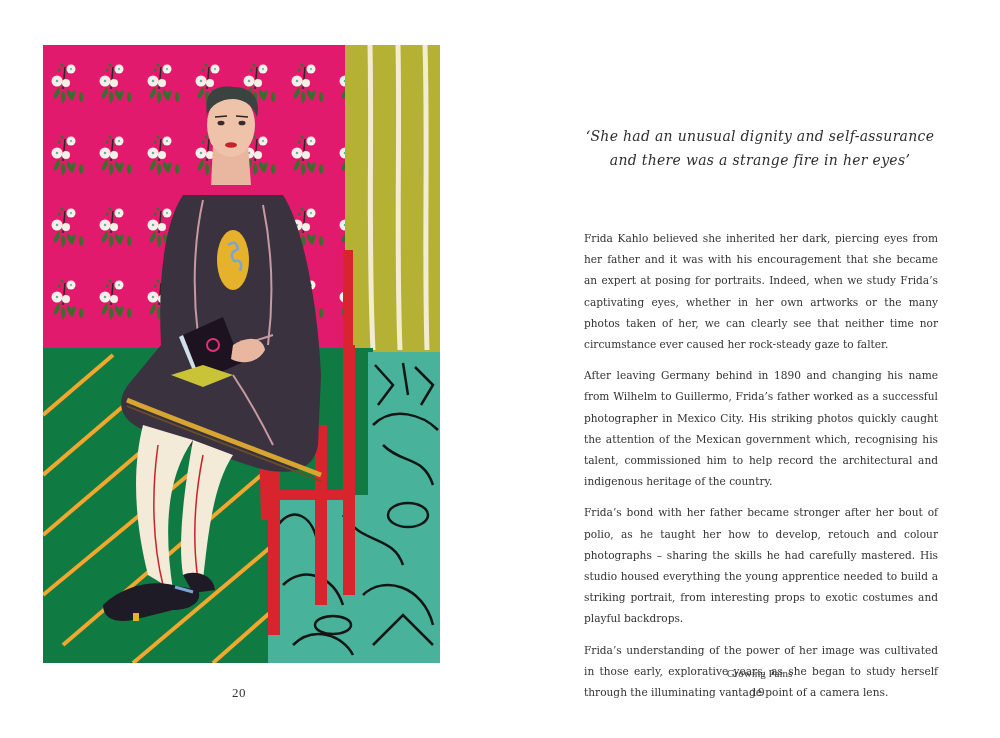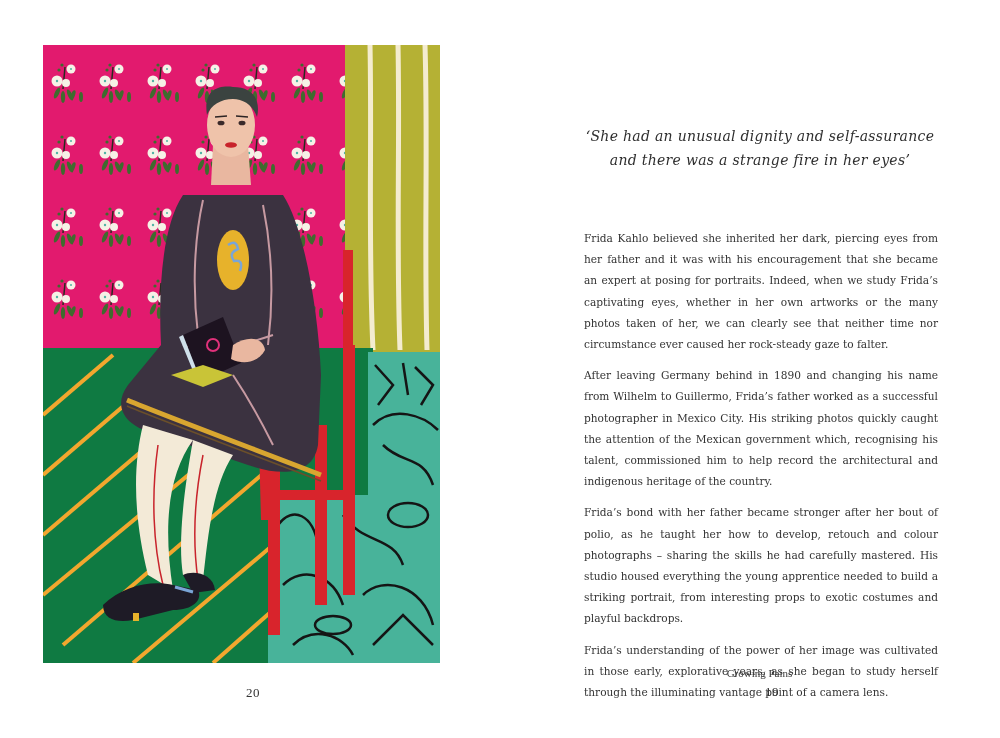--- a/index.html
+++ b/index.html
@@ -7,21 +7,21 @@
   body { position: relative; font-family: "DejaVu Serif", "Liberation Serif", serif; color: #2b2b2b; }
 
   .spread { position: absolute; inset: 0; }
   .page-left { position: absolute; left: 0; top: 0; width: 500px; height: 738px; }
   .page-right { position: absolute; left: 500px; top: 0; width: 500px; height: 738px; }
 
   
   .illustration { position: absolute; left: 43px; top: 45px; width: 397px; height: 618px; overflow: hidden; }
   .illustration svg { display: block; width: 100%; height: 100%; }
 
-  .folio { position: absolute; font-family: "Liberation Serif", serif; font-size: 13px; color: #333; letter-spacing: 0.5px; margin-left: 14px; }
+  .folio { position: absolute; font-family: "Liberation Serif", serif; font-size: 13px; color: #333; letter-spacing: 0.5px; }
   .folio-left { left: 232px; top: 685px; }
 
   
   .title { position: absolute; left: 0; width: 500px; top: 63px; text-align: center; font-family: "Liberation Serif", serif; font-size: 20px; color: #262626; letter-spacing: 0.4px; }
   .quote { position: absolute; left: 60px; width: 400px; top: 124px; text-align: center; font-family: "DejaVu Serif", serif; font-style: italic; font-size: 14px; line-height: 24px; color: #2e2e2e; letter-spacing: 0.3px; }
   .body { position: absolute; left: 84px; width: 354px; top: 185px; font-family: "DejaVu Serif", serif; font-size: 10.6px; line-height: 21.2px; color: #333; margin-top: 43px; }
   .body p { margin-bottom: 10px; text-align: justify; text-align-last: left; }
   .running-head { position: absolute; left: 0; width: 519px; top: 667px; text-align: center; font-family: "Liberation Serif", serif; font-size: 11px; color: #333; }
   .folio-right { left: 251px; top: 684px; }
 </style>

